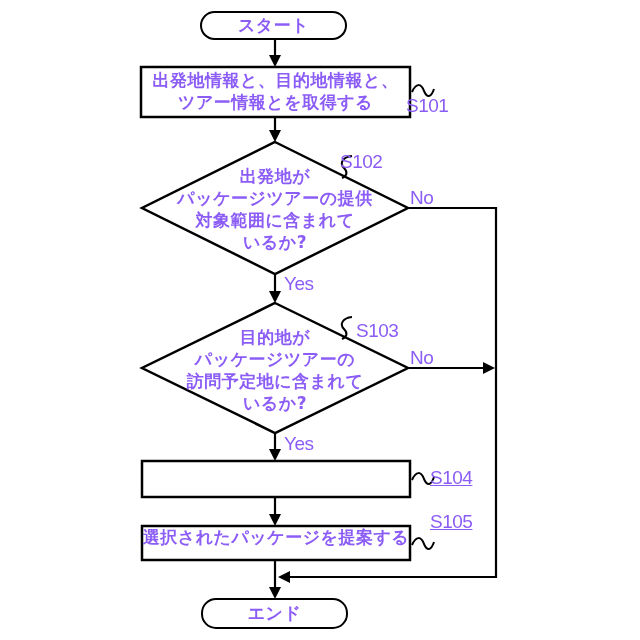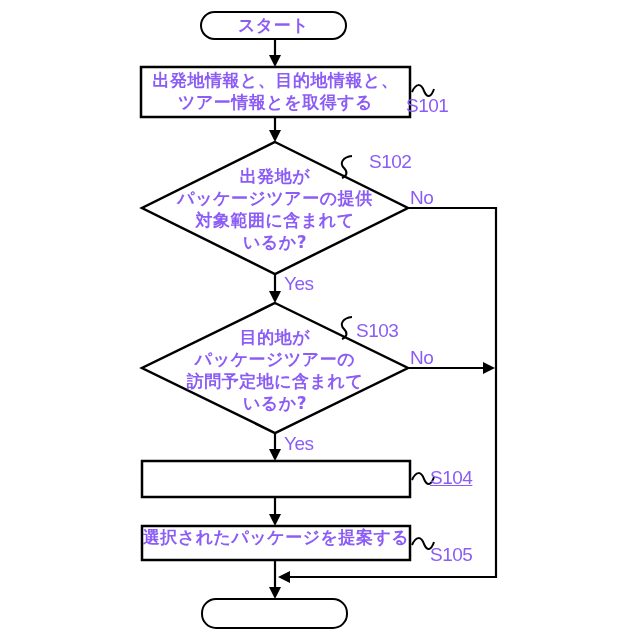--- a/index.html
+++ b/index.html
@@ -78,37 +78,38 @@
     <g stroke="#000000" stroke-width="2" fill="none">
       <path d="M412,92 c4,-9 9,-9 12,-1 c3,7 7,7 10,-2"></path>
       <path d="M352,156 c-9,1 -13,7 -8,12 c4,4 3,8 -2,10"></path>
       <path d="M352,317 c-9,1 -13,7 -8,12 c4,4 3,8 -2,10"></path>
       <path d="M412,480 c4,-9 9,-9 12,-1 c3,7 7,7 10,-2"></path>
       <path d="M412,545 c4,-9 9,-9 12,-1 c3,7 7,7 10,-2"></path>
     </g>
   </svg>
 
   <div class="t node" style="left:201px; top:12px; width:145px; height:27px;">スタート</div>
+  <div class="t node" style="left:202px; top:599px; width:145px; height:29px;">エンド</div>
 
   <div class="t node" style="left:141px; top:67px; width:269px; height:50px;">出発地情報と、目的地情報と、
 ツアー情報とを取得する</div>
   <div class="t node diamond-text" style="left:145px; top:163px; width:260px; height:92px;">出発地が
 パッケージツアーの提供
 対象範囲に含まれて
 いるか?</div>
   <div class="t node diamond-text" style="left:145px; top:324px; width:260px; height:92px;">目的地が
 パッケージツアーの
 訪問予定地に含まれて
 いるか?</div>
   <div class="t node" style="left:142px; top:526px; width:268px; height:24px;">選択されたパッケージを提案する</div>
 
   <div class="t latin" style="left:406px; top:80px;margin-top:16px;">S101</div>
-  <div class="t latin" style="left:369px; top:152px;">S102</div>
+  <div class="t latin" style="left:340px; top:152px;">S102</div>
   <div class="t latin" style="left:356px; top:321px;">S103</div>
   <div class="t latin" style="left:430px; top:468px;text-decoration:underline;">S104</div>
-  <div class="t latin" style="left:430px; top:545px;">S105</div>
+  <div class="t latin" style="left:430px; top:512px;text-decoration:underline;">S105</div>
 
   <div class="t latin" style="left:284px; top:274px;">Yes</div>
   <div class="t latin" style="left:410px; top:188px;">No</div>
   <div class="t latin" style="left:284px; top:434px;">Yes</div>
   <div class="t latin" style="left:410px; top:348px;">No</div>
 
 </div>
 
 </body></html>

